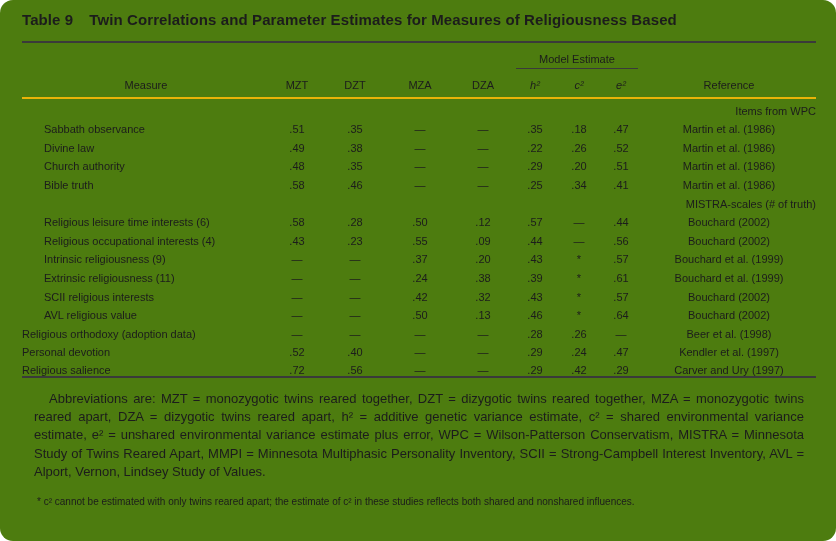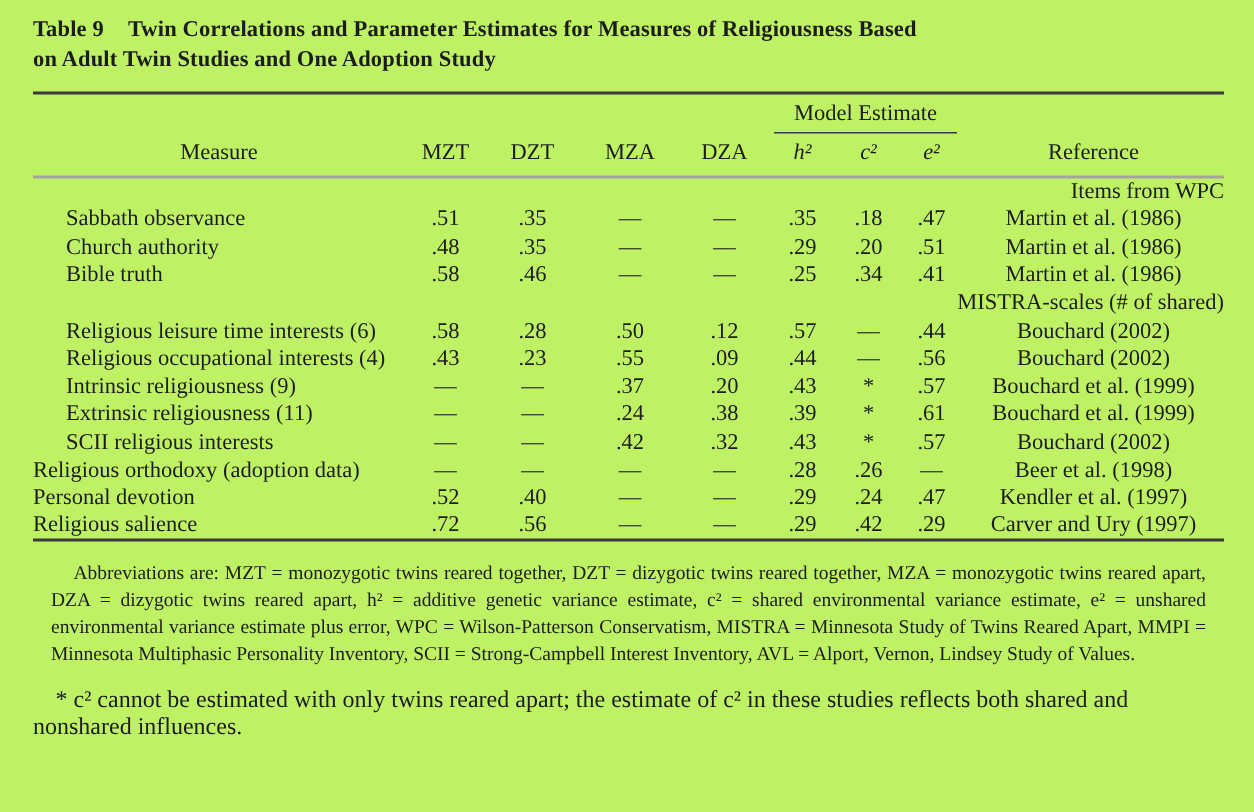--- a/index.html
+++ b/index.html
@@ -1,23 +1,24 @@
 <!DOCTYPE html>
 <html><head>
 <meta charset="utf-8">
 <style>
   html, body { margin: 0; padding: 0; }
   .page {
     position: relative;
     width: 836px;
     height: 541px;
-    background: #bef264;
-    font-family: Liberation Serif, serif;
+    background: #4d7c0f;
+    font-family: Liberation Sans, sans-serif;
     color: #1c1c1c;
     overflow: hidden;
+    border-radius: 13px;
   }
   .content {
     position: absolute;
     left: 22px;
     top: 10px;
     width: 794px;
   }
   
   .title {
     font-weight: bold;
@@ -27,59 +28,58 @@
   }
   .title .tlabel { margin-right: 16px; }
   
   table.main {
     border-collapse: collapse;
     table-layout: fixed;
     width: 794px;
     margin-top: 11px;
     border-top: 2px solid #3a3a3a;
     border-bottom: 2px solid #3a3a3a;
-    font-size: 15px;
+    font-size: 11px;
   }
   table.main th, table.main td {
     padding: 0;
     font-weight: normal;
     vertical-align: bottom;
     white-space: nowrap;
     overflow: visible;
   }
-  thead tr.colhead th { border-bottom: 2px solid #a3a3a3; padding-bottom: 6px; height: 22px; }
+  thead tr.colhead th { border-bottom: 2px solid #eab308; padding-bottom: 6px; height: 22px; }
   thead tr.spanrow th { height: 26px; }
   .spanner-label {
     text-align: center;
     border-bottom: 1.5px solid #3a3a3a;
     margin: 0 4px;
     padding: 2px 0 3px 0;
   }
   th.c, td.val { text-align: center; }
   th.ital { font-style: italic; }
   td.measure { text-align: left; }
   td.measure.indent { padding-left: 22px; margin-top: 48px; }
   td.group { text-align: right; }
   td.ref, th.refh { text-align: center; padding-left: 26px; }
   th.refh { padding-left: 0; }
   tbody tr { height: 18.6px; }
   
   .footnotes { margin-top: 11px; font-size: 13px; line-height: 18.2px; }
   .note { margin: 12px; text-align: justify; text-indent: 15px; }
-  .note2 { margin: 0; text-indent: 15px; font-size: 16px; text-align: left; }
+  .note2 { margin: 0; text-indent: 15px; font-size: 10px; text-align: left; }
 </style>
 </head>
 <body>
 
 <div class="page">
   <div class="content">
 
     <div class="title">
       <div><span class="tlabel">Table 9</span><span>Twin Correlations and Parameter Estimates for Measures of Religiousness Based</span></div>
-      <div>on Adult Twin Studies and One Adoption Study</div>
     </div>
 
     <table class="main">
       <colgroup>
         <col style="width:248px">
         <col style="width:54px">
         <col style="width:62px">
         <col style="width:68px">
         <col style="width:58px">
         <col style="width:46px">
@@ -116,20 +116,31 @@
             <td class="val">.51</td>
             <td class="val">.35</td>
             <td class="val">—</td>
             <td class="val">—</td>
             <td class="val">.35</td>
             <td class="val">.18</td>
             <td class="val">.47</td>
             <td class="ref">Martin et al. (1986)</td>
           </tr>
           <tr>
+            <td class="measure indent">Divine law</td>
+            <td class="val">.49</td>
+            <td class="val">.38</td>
+            <td class="val">—</td>
+            <td class="val">—</td>
+            <td class="val">.22</td>
+            <td class="val">.26</td>
+            <td class="val">.52</td>
+            <td class="ref">Martin et al. (1986)</td>
+          </tr>
+          <tr>
             <td class="measure indent">Church authority</td>
             <td class="val">.48</td>
             <td class="val">.35</td>
             <td class="val">—</td>
             <td class="val">—</td>
             <td class="val">.29</td>
             <td class="val">.20</td>
             <td class="val">.51</td>
             <td class="ref">Martin et al. (1986)</td>
           </tr>
@@ -138,21 +149,21 @@
             <td class="val">.58</td>
             <td class="val">.46</td>
             <td class="val">—</td>
             <td class="val">—</td>
             <td class="val">.25</td>
             <td class="val">.34</td>
             <td class="val">.41</td>
             <td class="ref">Martin et al. (1986)</td>
           </tr>
           <tr>
-            <td colspan="9" class="group">MISTRA-scales (# of shared)</td>
+            <td colspan="9" class="group">MISTRA-scales (# of truth)</td>
           </tr>
           <tr>
             <td class="measure indent">Religious leisure time interests (6)</td>
             <td class="val">.58</td>
             <td class="val">.28</td>
             <td class="val">.50</td>
             <td class="val">.12</td>
             <td class="val">.57</td>
             <td class="val">—</td>
             <td class="val">.44</td>
@@ -196,20 +207,31 @@
             <td class="val">—</td>
             <td class="val">—</td>
             <td class="val">.42</td>
             <td class="val">.32</td>
             <td class="val">.43</td>
             <td class="val">*</td>
             <td class="val">.57</td>
             <td class="ref">Bouchard (2002)</td>
           </tr>
           <tr>
+            <td class="measure indent">AVL religious value</td>
+            <td class="val">—</td>
+            <td class="val">—</td>
+            <td class="val">.50</td>
+            <td class="val">.13</td>
+            <td class="val">.46</td>
+            <td class="val">*</td>
+            <td class="val">.64</td>
+            <td class="ref">Bouchard (2002)</td>
+          </tr>
+          <tr>
             <td class="measure">Religious orthodoxy (adoption data)</td>
             <td class="val">—</td>
             <td class="val">—</td>
             <td class="val">—</td>
             <td class="val">—</td>
             <td class="val">.28</td>
             <td class="val">.26</td>
             <td class="val">—</td>
             <td class="ref">Beer et al. (1998)</td>
           </tr>

